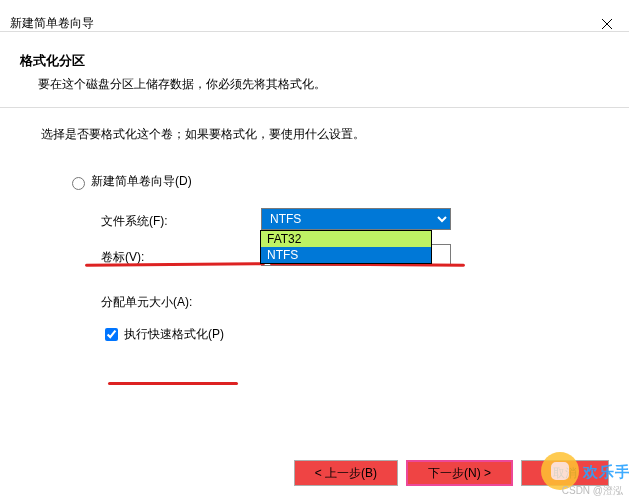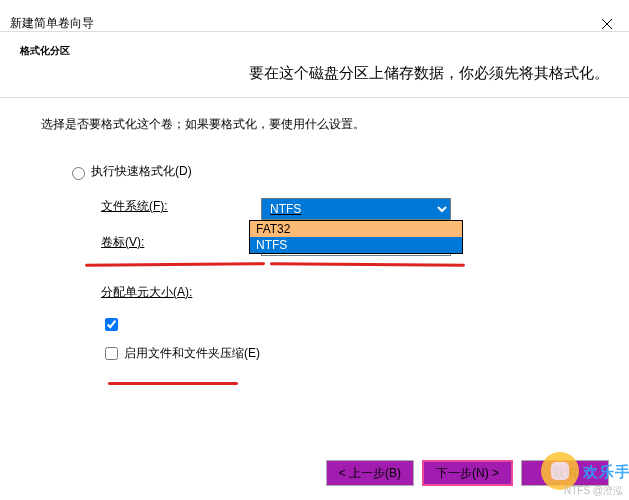--- a/index.html
+++ b/index.html
@@ -1,46 +1,46 @@
 <!DOCTYPE html>
 <html><head>
 <meta charset="utf-8">
 <style>
   * { box-sizing: border-box; font-family: "Microsoft YaHei", "Segoe UI", sans-serif; }
   body { margin: 0; background: #fff; width: 629px; height: 500px; position: relative; overflow: hidden; }
   .titlebar { display: flex; justify-content: space-between; align-items: center; height: 32px; padding: 16px 0 0 10px; border-bottom: 1px solid #ddd; text-align: right; }
   .titlebar .title { font-size: 12px; color: #000; }
   .titlebar .close { width: 45px; height: 32px; display: flex; align-items: center; justify-content: center; font-size: 16px; color: #000; }
   .header { padding: 12px 20px 14px 20px; border-bottom: 1px solid #ddd; }
-  .header .heading { font-size: 10px; font-weight: bold; color: #000; margin-bottom: 6px; }
-  .header .subheading { font-size: 15px; color: #000; padding-left: 18px; text-align: right; }
+  .header .heading { font-size: 13px; font-weight: bold; color: #000; margin-bottom: 6px; margin-top: 8px; }
+  .header .subheading { font-size: 12px; color: #000; padding-left: 18px; }
   .content { padding: 18px 40px 0 41px; font-size: 12px; color: #000; }
   .prompt { margin-bottom: 30px; }
   .radio-row { display: flex; align-items: center; margin-bottom: 18px; padding-left: 26px; }
   .radio-row input[type=radio] { margin-right: 6px; }
   .form-grid { padding-left: 60px; }
-  .form-row { display: flex; align-items: flex-start; margin-bottom: 14px; position: relative; text-decoration: underline; }
+  .form-row { display: flex; align-items: flex-end; margin-bottom: 14px; position: relative; }
   .form-row .lbl { width: 160px; }
   .form-row select, .form-row input[type=text] {
     width: 190px; height: 22px; font-size: 12px; padding: 1px 4px;
     border: 1px solid #7a7a7a; background: #fff;
   }
   .form-row select { appearance: auto; }
   .dropdown-list {
-    position: absolute; left: 148px; top: 22px; width: 214px;
-    border: 1px solid #000; background: #fdba74; z-index: 10;
+    position: absolute; left: 159px; top: 22px; width: 172px;
+    border: 1px solid #000; background: #bef264; z-index: 10;
   }
   .dropdown-list .opt { padding: 1px 6px; font-size: 12px; }
   .dropdown-list .opt.selected { background: #0078d7; color: #fff; }
   .check-row { display: flex; align-items: center; margin-bottom: 10px; padding-left: 60px; }
   .check-row input[type=checkbox] { margin-right: 6px; }
   .footer { position: absolute; bottom: 14px; right: 20px; display: flex; gap: 8px; }
   .footer button {
-    min-width: 88px; height: 26px; font-size: 12px; background: #a21caf;
-    border: 1px solid #adadad; padding: 0 12px;
+    min-width: 88px; height: 26px; font-size: 12px; background: #ef4444;
+    border: 1px solid #adadad; padding: 0 20px;
   }
   .footer button.primary { border: 2px solid #ec4899; }
   .redline { position: absolute; height: 3px; background: #d22; border-radius: 2px; }
   .redline.r1 { left: 85px; top: 263px; width: 180px; transform: rotate(-0.5deg); }
   .redline.r2 { left: 270px; top: 263px; width: 195px; transform: rotate(0.5deg); }
   .redline.r3 { left: 108px; top: 382px; width: 130px; }
   .watermark-logo {
     position: absolute; right: 50px; bottom: 10px; width: 38px; height: 38px;
     border-radius: 50%; background: #ffc233; display: flex; align-items: center;
     justify-content: center; opacity: 0.85; z-index: 5;
@@ -69,21 +69,21 @@
 <div class="header">
   <div class="heading">格式化分区</div>
   <div class="subheading">要在这个磁盘分区上储存数据，你必须先将其格式化。</div>
 </div>
 
 <div class="content">
   <div class="prompt">选择是否要格式化这个卷；如果要格式化，要使用什么设置。</div>
 
   <label class="radio-row">
     <input type="radio" name="fmt" style="">
-    <span>执行快速格式化(D)</span>
+    <span>新建简单卷向导(D)</span>
   </label>
 
 
   <div class="form-grid">
     <div class="form-row">
       <span class="lbl">文件系统(F):</span>
       <select style="background:#0078d7;color:#fff;">
         <option>NTFS</option>
       </select>
       <div class="dropdown-list">
@@ -97,37 +97,34 @@
       <input type="text" value="新加卷" style="">
     </div>
 
     <div class="form-row" style="margin-top:28px;">
       <span class="lbl">分配单元大小(A):</span>
     </div>
   </div>
 
   <label class="check-row">
     <input type="checkbox" checked="" style="">
+    <span>执行快速格式化(P)</span>
   </label>
 
-  <label class="check-row">
-    <input type="checkbox" style="">
-    <span>启用文件和文件夹压缩(E)</span>
-  </label>
 </div>
 
 <div class="redline r1"></div>
 <div class="redline r2"></div>
 <div class="redline r3"></div>
 
 <div class="footer">
   <button>&lt; 上一步(B)</button>
   <button class="primary">下一步(N) &gt;</button>
   <button>取消</button>
 </div>
 
 <div class="watermark-logo">
   <svg viewBox="0 0 24 24">
       <path fill="#fff" d="M6 9h2v2h2v2H8v2H6v-2H4v-2h2V9zm10 0a1.5 1.5 0 110 3 1.5 1.5 0 010-3zm3 3a1.5 1.5 0 110 3 1.5 1.5 0 010-3zM3 8a5 5 0 015-5h8a5 5 0 015 5v8a5 5 0 01-5 5H8a5 5 0 01-5-5V8z" opacity="0.9"></path>
     </svg>
 </div>
 <div class="watermark-text">欢乐手游</div>
-<div class="watermark-csdn">NTFS @澄泓</div>
+<div class="watermark-csdn">CSDN @澄泓</div>
 
 </body></html>

